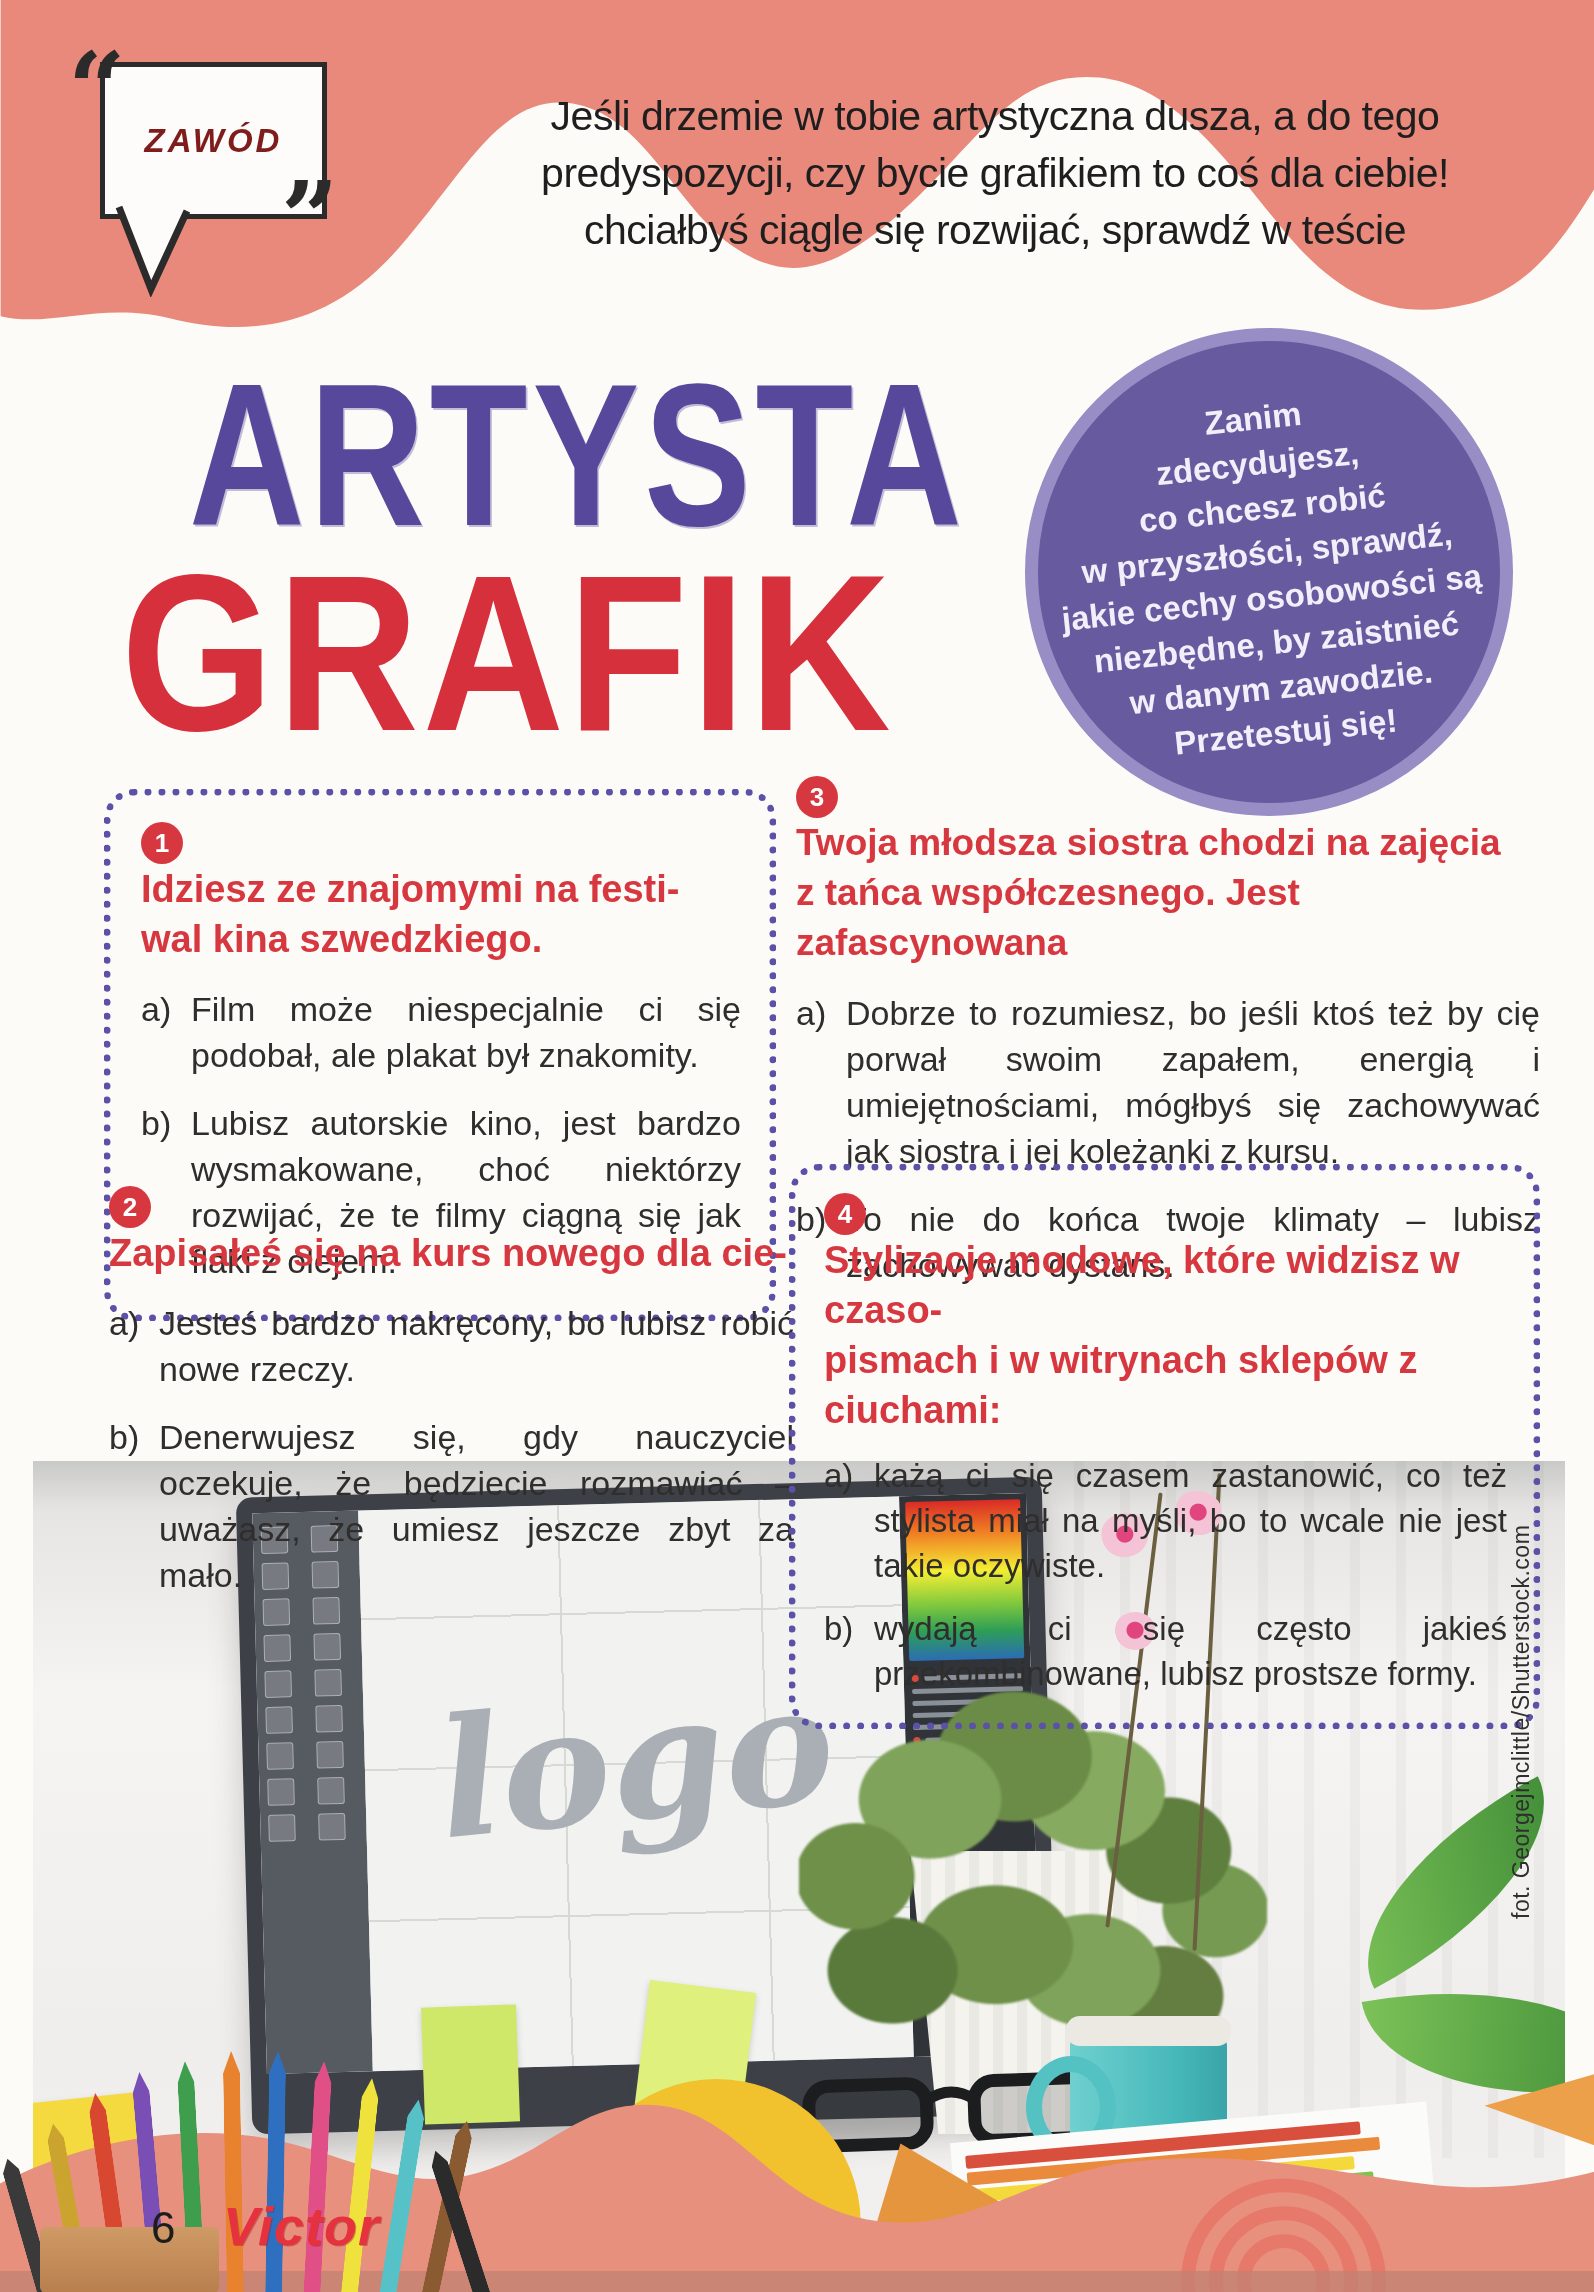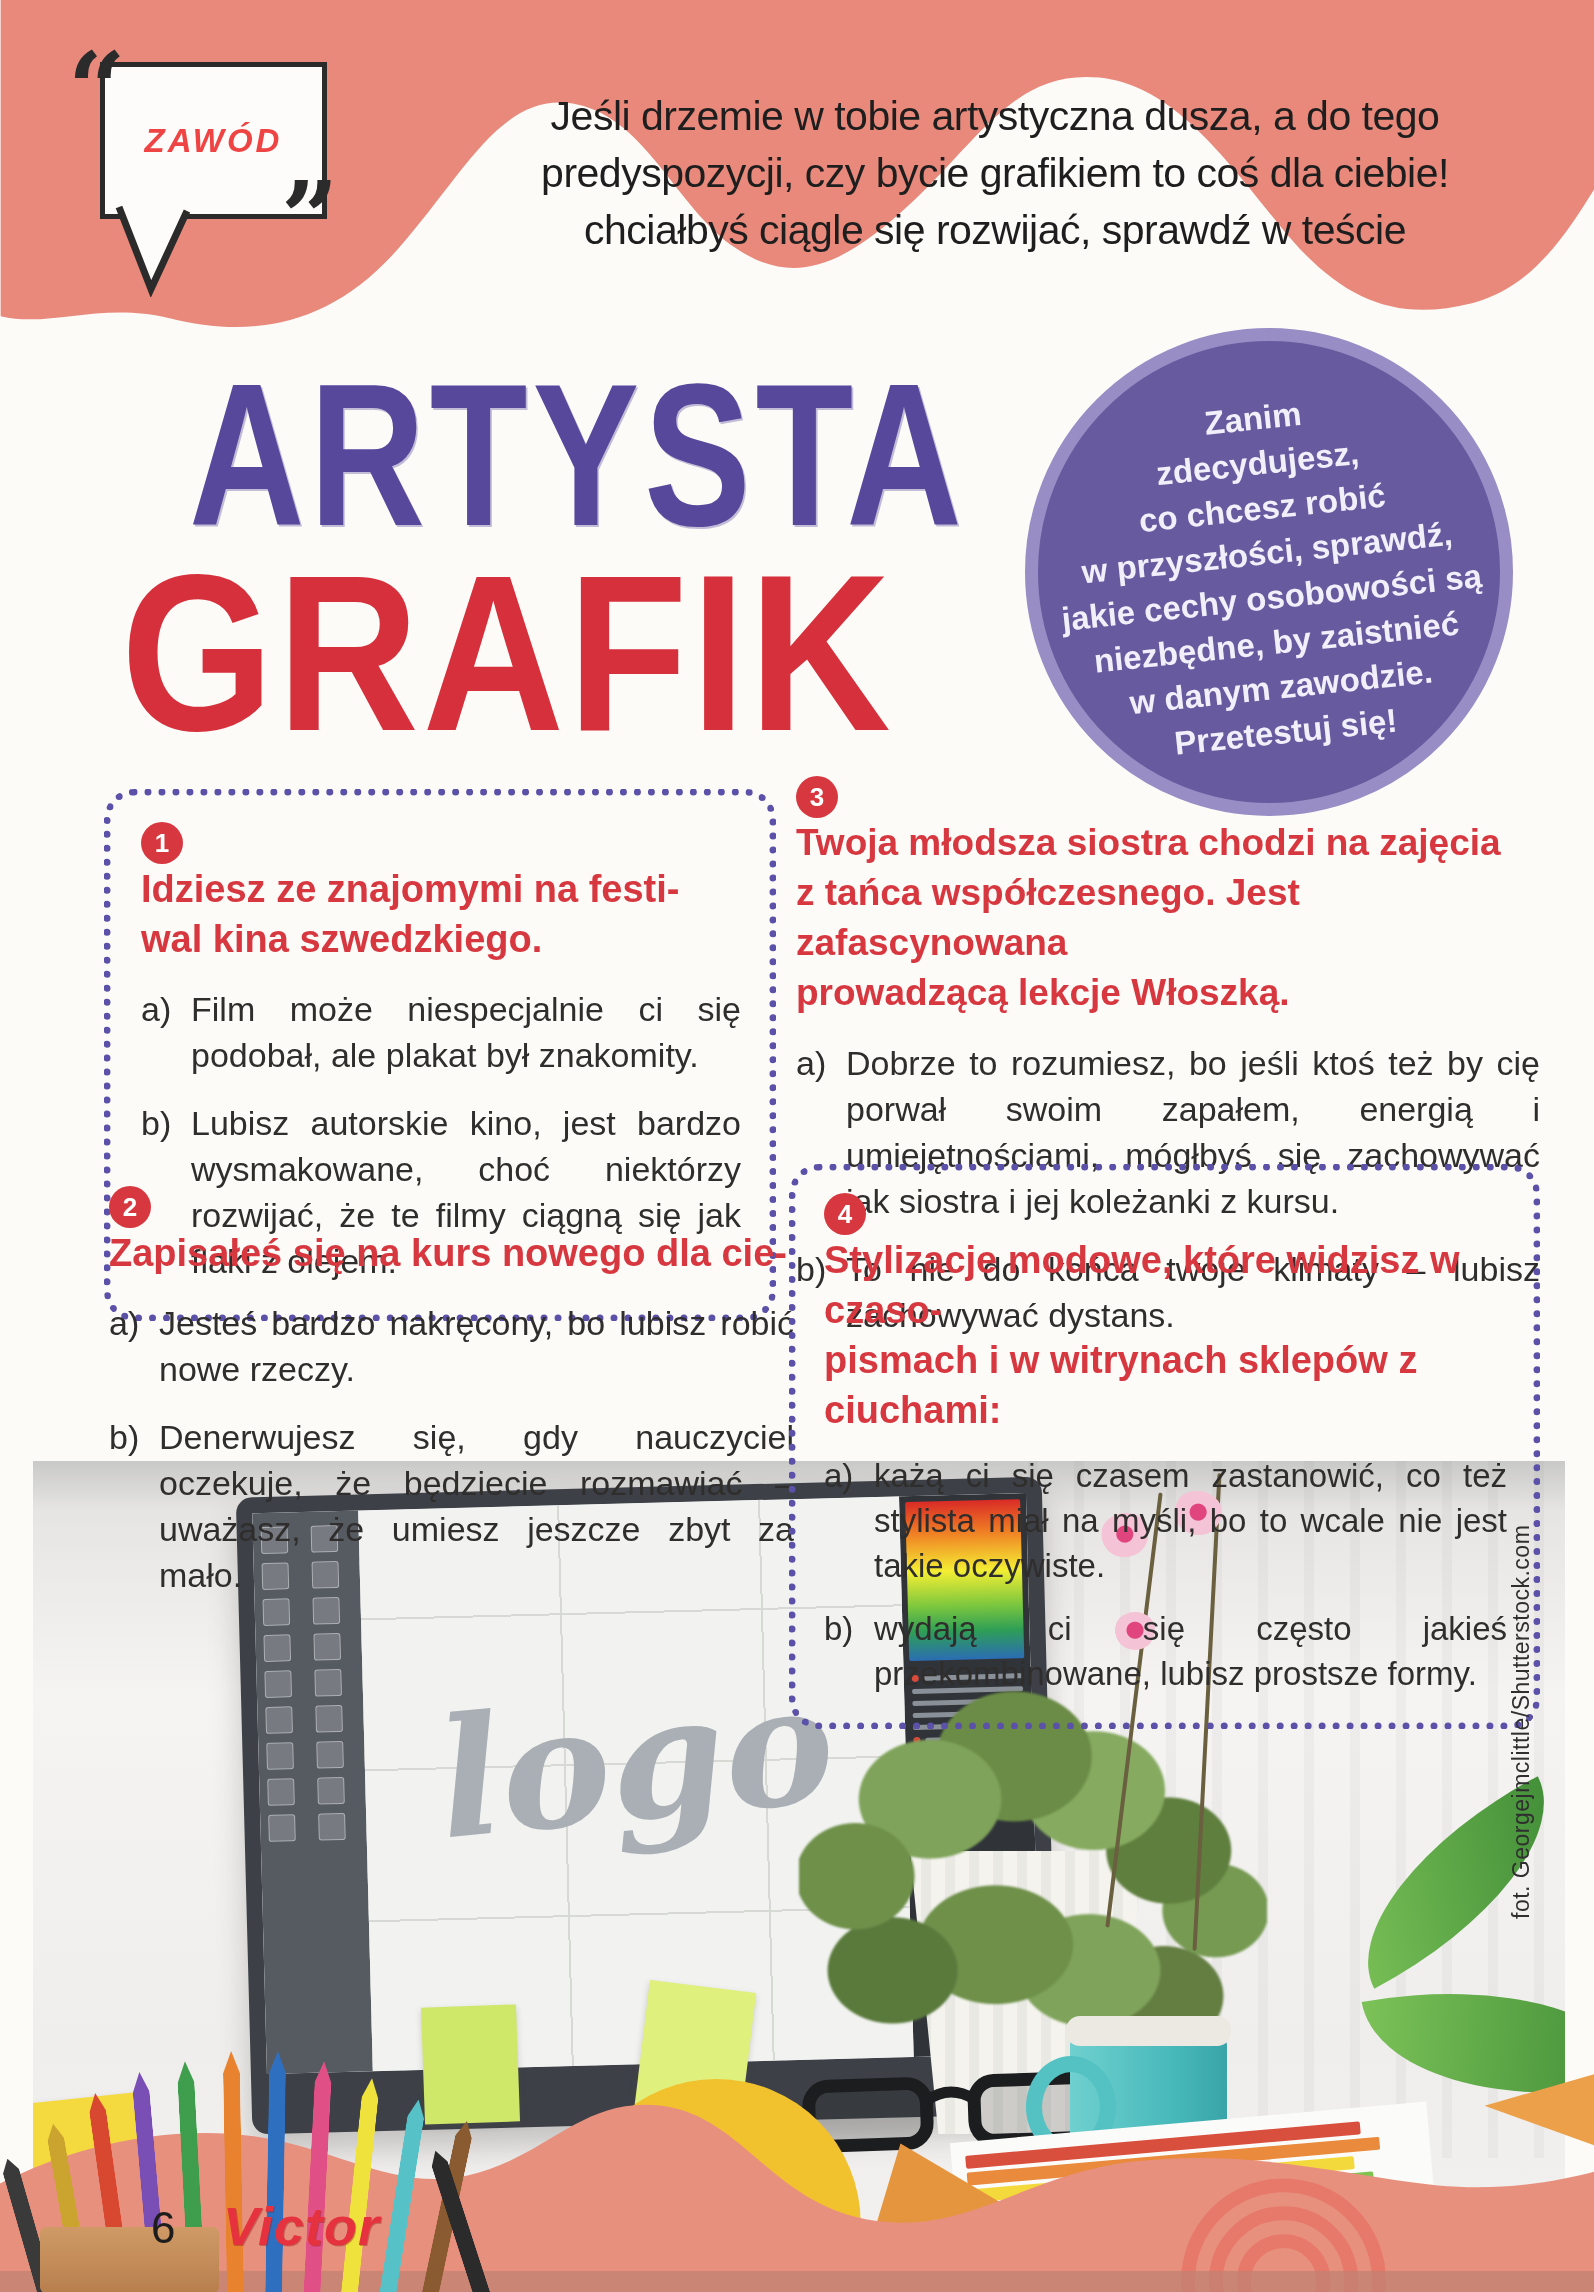--- a/index.html
+++ b/index.html
@@ -7,21 +7,21 @@
         overflow:hidden;font-family:"Liberation Sans",sans-serif;}
   svg{display:block;}
 
   
   #topwave{position:absolute;top:0;left:0;z-index:1;}
 
   
   .bubble{position:absolute;left:100px;top:62px;width:217px;height:147px;
           border:5px solid #2b2b2b;background:#fdfcfa;z-index:3;
           display:flex;align-items:center;justify-content:center;}
-  .bubble-label{font-size:33px;font-weight:bold;font-style:italic;letter-spacing:3px;color:#ef4444;}
+  .bubble-label{font-size:33px;font-weight:bold;font-style:italic;letter-spacing:3px;color:#7f1d1d;}
   .quote{position:absolute;z-index:4;font-family:"DejaVu Serif",serif;font-weight:bold;color:#2b2b2b;line-height:1;}
   .qopen{left:68px;top:38px;font-size:100px;}
   .qclose{left:281px;top:167px;font-size:100px;}
   .tail{position:absolute;left:111px;top:205px;z-index:4;}
 
   
   .intro{position:absolute;left:418px;top:88px;width:1154px;z-index:3;text-align:center;
          font-size:41px;line-height:57px;color:#1e1e1e;letter-spacing:-0.5px;}
   .intro span{display:block;}
 
@@ -209,21 +209,20 @@
     <div class="opt">
       <span class="ol">b)</span>
       <span class="ot">Denerwujesz się, gdy nauczyciel oczekuje, że będziecie rozmawiać – uważasz, że umiesz jeszcze zbyt za mało.</span>
     </div>
   </div>
 
   <div class="q q3">
     <div class="qh">
       <span class="l1"><span class="qnum">3</span><span style="display:inline">Twoja młodsza siostra chodzi na zajęcia</span></span>
       <span>z tańca współczesnego. Jest zafascynowana</span>
-      <span>prowadzącą lekcje Włoszką.</span>
     </div>
     <div class="opt">
       <span class="ol">a)</span>
       <span class="ot">Dobrze to rozumiesz, bo jeśli ktoś też by cię porwał swoim zapałem, energią i umiejętnościami, mógłbyś się zachowywać jak siostra i jej koleżanki z kursu.</span>
     </div>
     <div class="opt">
       <span class="ol">b)</span>
       <span class="ot">To nie do końca twoje klimaty – lubisz zachowywać dystans.</span>
     </div>
   </div>

